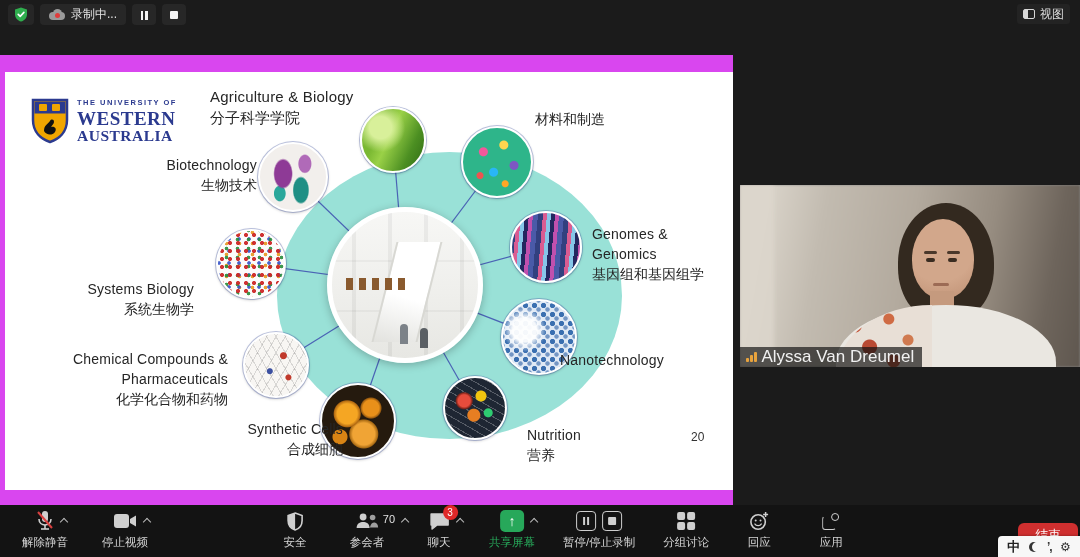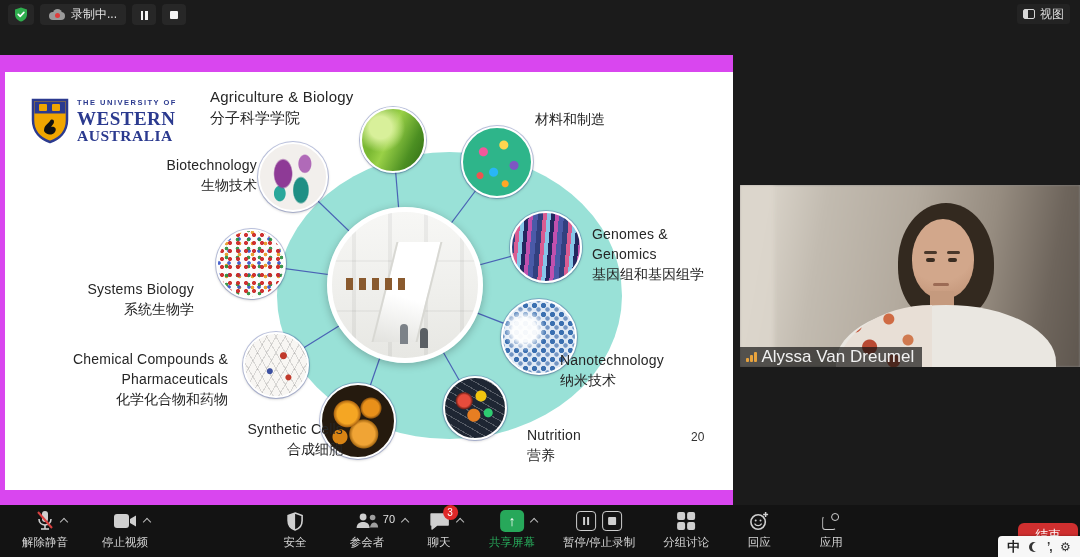--- a/index.html
+++ b/index.html
@@ -234,21 +234,20 @@
     <div class="topic t-sys">
       <div class="en">Systems Biology</div>
       <div class="zh">系统生物学</div>
     </div>
     <div class="topic t-gen">
       <div class="en">Genomes &amp; Genomics</div>
       <div class="zh">基因组和基因组学</div>
     </div>
     <div class="topic t-nano">
       <div class="en">Nanotechnology</div>
-      <div class="zh">纳米技术</div>
     </div>
     <div class="topic t-chem">
       <div class="en">Chemical Compounds &amp; Pharmaceuticals</div>
       <div class="zh">化学化合物和药物</div>
     </div>
     <div class="topic t-nut">
       <div class="en">Nutrition</div>
       <div class="zh">营养</div>
     </div>
     <div class="topic t-syn">

